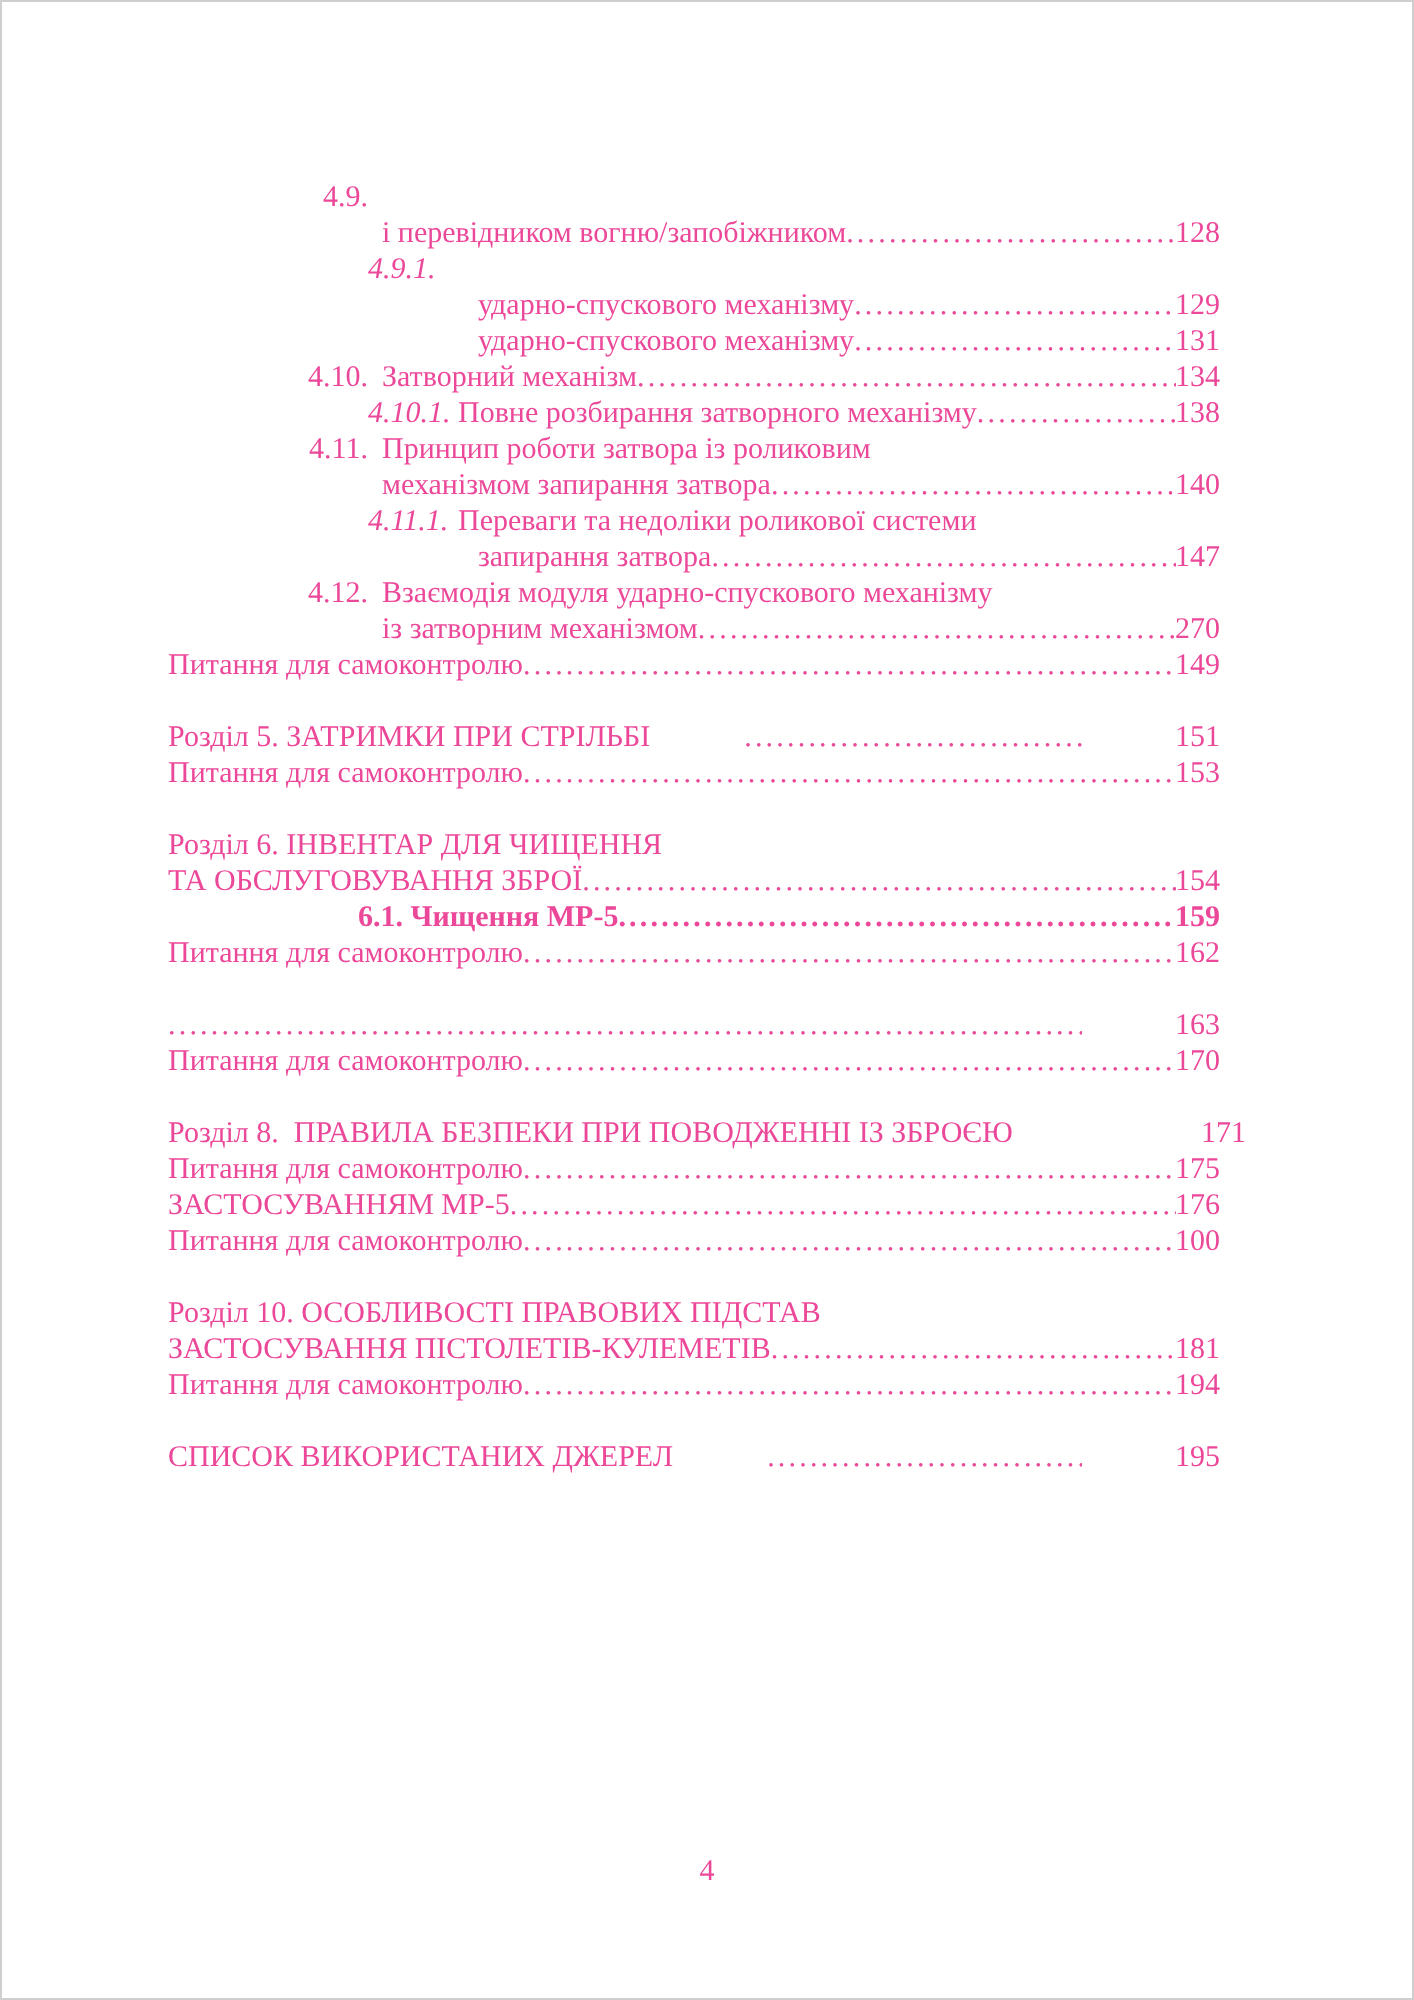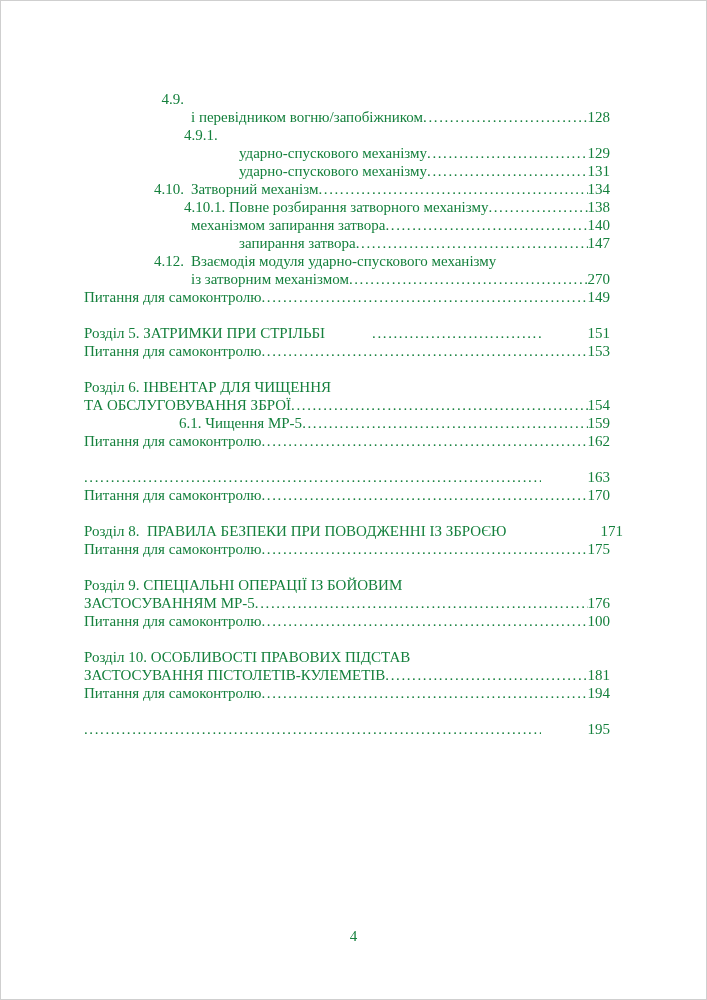--- a/index.html
+++ b/index.html
@@ -8,21 +8,21 @@
     background: #ffffff;
   }
   .page {
     position: relative;
     width: 707px;
     height: 1000px;
     background: #ffffff;
     border: 1px solid #cfcfcf;
     box-sizing: border-box;
     font-family: "Liberation Serif", "DejaVu Serif", serif;
-    color: #15803d;
+    color: #ec4899;
     overflow: hidden;
   }
   .toc {
     position: absolute;
     left: 83px;
     top: 89px;
     width: 526px;
     font-size: 15px;
     line-height: 18px;
   }
@@ -40,24 +40,25 @@
     text-align: right;
     padding-right: 7px;
     box-sizing: border-box;
   }
   
   .num2 {
     flex: 0 0 auto;
     margin-left: 100px;
     min-width: 45px;
     box-sizing: border-box;
+    font-style: italic;
   }
   .cont1 { padding-left: 107px; }  
   .cont2 { padding-left: 155px; }  
-  .sub1  { padding-left: 95px;  }  
+  .sub1  { padding-left: 95px; font-weight: bold;  }  
 
   .txt { flex: 0 0 auto; }
   .leader {
     flex: 1 1 auto;
     overflow: hidden;
     white-space: nowrap;
     letter-spacing: 1.6px;
     min-width: 0;
   }
   .pg {
@@ -110,26 +111,34 @@
       <span class="pg">134</span>
     </div>
 
     <div class="row">
       <span class="num2">4.10.1.</span>
       <span class="txt">Повне розбирання затворного механізму</span>
       <span class="leader">....................................................................................................................................................................................</span>
       <span class="pg">138</span>
     </div>
 
+    <div class="row">
+      <span class="num1">4.11.</span>
+      <span class="txt">Принцип роботи затвора із роликовим</span>
+    </div>
     <div class="row cont1">
       <span class="txt">механізмом запирання затвора</span>
       <span class="leader">....................................................................................................................................................................................</span>
       <span class="pg">140</span>
     </div>
 
+    <div class="row">
+      <span class="num2">4.11.1.</span>
+      <span class="txt">Переваги та недоліки роликової системи</span>
+    </div>
     <div class="row cont2">
       <span class="txt">запирання затвора</span>
       <span class="leader">....................................................................................................................................................................................</span>
       <span class="pg">147</span>
     </div>
 
     <div class="row">
       <span class="num1">4.12.</span>
       <span class="txt">Взаємодія модуля ударно-спускового механізму</span>
     </div>
@@ -189,23 +198,20 @@
       <span class="txt">Розділ 8.&nbsp; ПРАВИЛА БЕЗПЕКИ ПРИ ПОВОДЖЕННІ ІЗ ЗБРОЄЮ</span>
       <span class="leader">....................................................................................................................................................................................</span>
       <span class="pg">171</span>
     </div>
     <div class="row">
       <span class="txt">Питання для самоконтролю</span>
       <span class="leader">....................................................................................................................................................................................</span>
       <span class="pg">175</span>
     </div>
 
-    <div class="row gap">
-      <span class="txt">Розділ 9. СПЕЦІАЛЬНІ ОПЕРАЦІЇ ІЗ БОЙОВИМ</span>
-    </div>
     <div class="row">
       <span class="txt">ЗАСТОСУВАННЯМ MP-5</span>
       <span class="leader">....................................................................................................................................................................................</span>
       <span class="pg">176</span>
     </div>
     <div class="row">
       <span class="txt">Питання для самоконтролю</span>
       <span class="leader">....................................................................................................................................................................................</span>
       <span class="pg">100</span>
     </div>
@@ -218,20 +224,21 @@
       <span class="leader">....................................................................................................................................................................................</span>
       <span class="pg">181</span>
     </div>
     <div class="row">
       <span class="txt">Питання для самоконтролю</span>
       <span class="leader">....................................................................................................................................................................................</span>
       <span class="pg">194</span>
     </div>
 
     <div class="row gap">
+      <span class="txt">СПИСОК ВИКОРИСТАНИХ ДЖЕРЕЛ</span>
       <span class="leader">....................................................................................................................................................................................</span>
       <span class="pg">195</span>
     </div>
 
   </div>
 
   <div class="footer">4</div>
 </div>
 
 </body></html>

